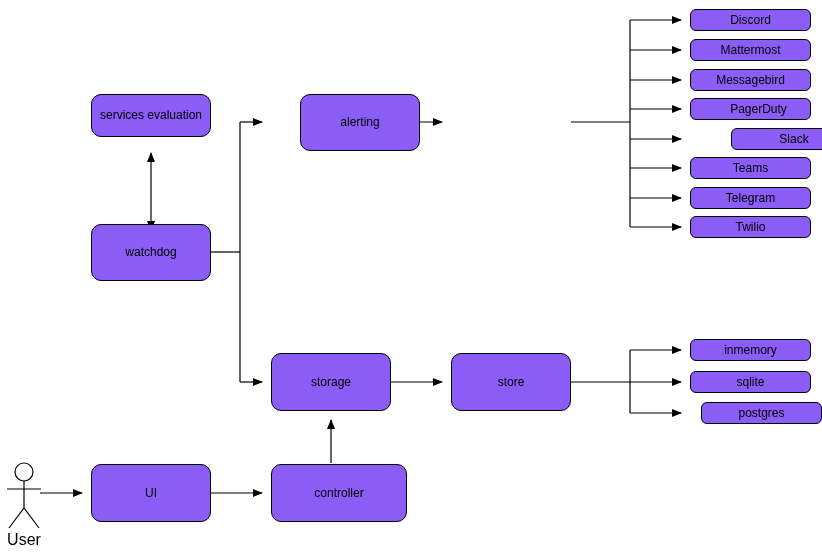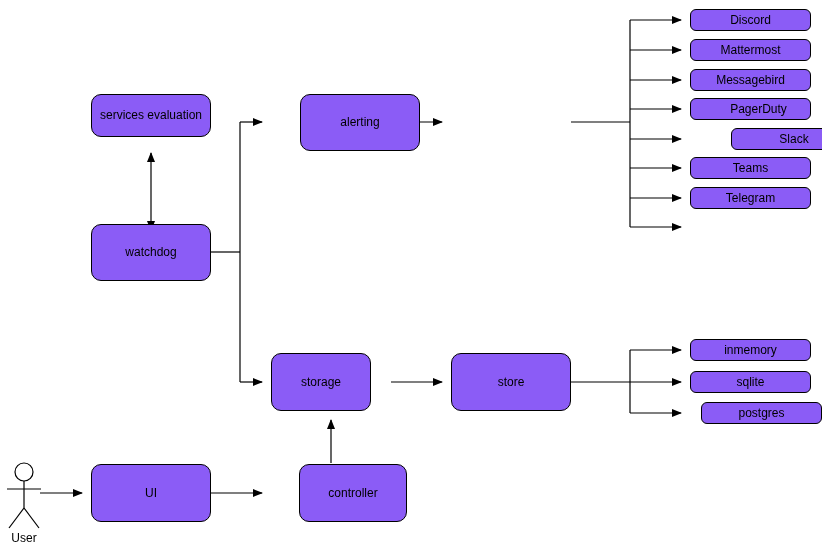--- a/index.html
+++ b/index.html
@@ -40,21 +40,21 @@
     font-size: 12px;
     line-height: 1.2;
   }
   .node-box.leaf {
     border-radius: 6px;
     font-size: 12px;
   }
   .actor-label {
     position: absolute;
     font-family: "Liberation Sans", "DejaVu Sans", sans-serif;
-    font-size: 12px;
+    font-size: 16px;
     color: #000000;
     text-align: center;
     white-space: nowrap;
   }
 </style>
 </head>
 <body>
 
 <div id="diagram-canvas">
 
@@ -123,33 +123,33 @@
 
   <div class="node-box" style="left:91px; top:224px; width:120px; height:57px;">
     <span>watchdog</span>
   </div>
 
   <div class="node-box" style="left:271px; top:94px; width:120px; height:57px;margin-left:29px;">
     <span>alerting</span>
   </div>
 
 
-  <div class="node-box" style="left:271px; top:353px; width:100px; height:58px;">
+  <div class="node-box" style="left:271px; top:353px; width:120px; height:58px;">
     <span>storage</span>
   </div>
 
   <div class="node-box" style="left:451px; top:353px; width:120px; height:58px;">
     <span>store</span>
   </div>
 
   <div class="node-box" style="left:91px; top:464px; width:120px; height:58px;">
     <span>UI</span>
   </div>
 
-  <div class="node-box" style="left:271px; top:464px; width:108px; height:58px;margin-left:28px;">
+  <div class="node-box" style="left:271px; top:464px; width:136px; height:58px;">
     <span>controller</span>
   </div>
 
   <div class="node-box leaf" style="left:690px; top:9px; width:121px; height:22px;">
     <span>Discord</span>
   </div>
   <div class="node-box leaf" style="left:690px; top:69px; width:121px; height:22px;">
     <span>Messagebird</span>
   </div>
   <div class="node-box leaf" style="left:690px; top:39px; width:121px; height:22px;">
@@ -160,20 +160,23 @@
   </div>
   <div class="node-box leaf" style="left:731px; top:128px; width:126px; height:22px;">
     <span>Slack</span>
   </div>
   <div class="node-box leaf" style="left:690px; top:157px; width:121px; height:22px;">
     <span>Teams</span>
   </div>
   <div class="node-box leaf" style="left:690px; top:187px; width:121px; height:22px;">
     <span>Telegram</span>
   </div>
+  <div class="node-box leaf" style="left:690px; top:216px; width:121px; height:22px;">
+    <span>Twilio</span>
+  </div>
 
   <div class="node-box leaf" style="left:690px; top:339px; width:121px; height:22px;">
     <span>inmemory</span>
   </div>
   <div class="node-box leaf" style="left:690px; top:371px; width:121px; height:22px;">
     <span>sqlite</span>
   </div>
   <div class="node-box leaf" style="left:690px; top:402px; width:121px; height:22px;margin-left:11px;">
     <span>postgres</span>
   </div>

